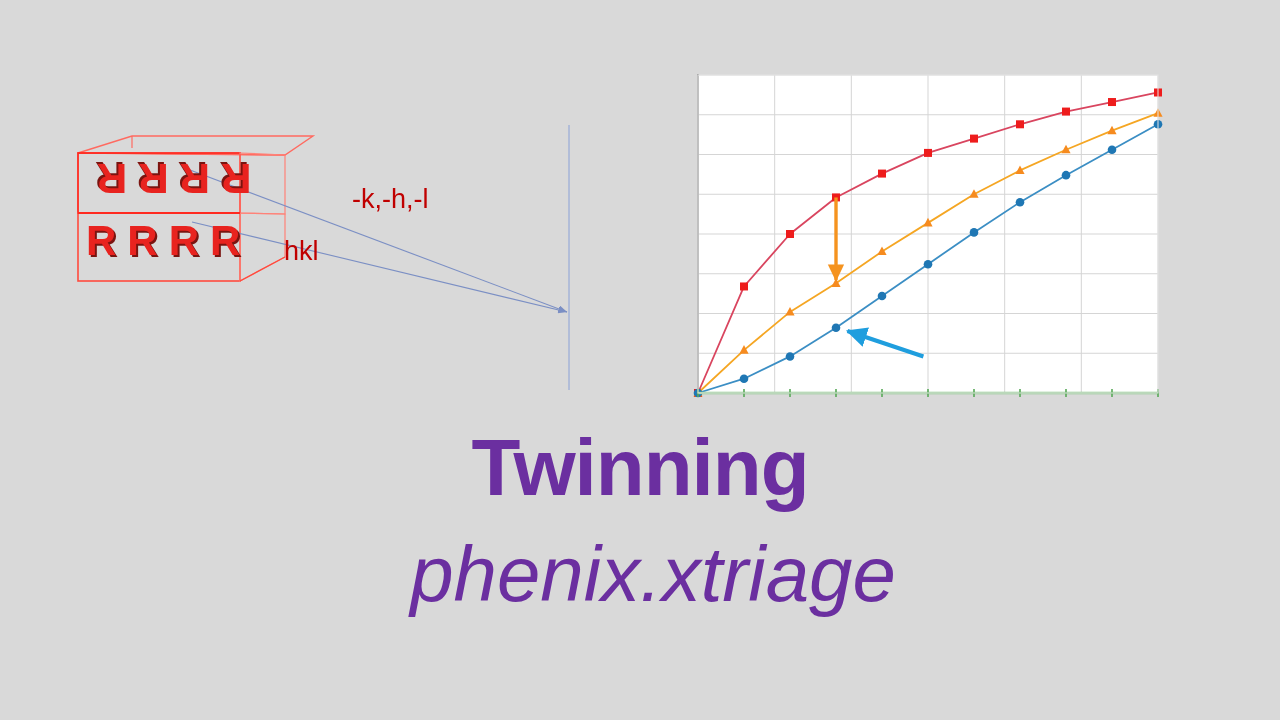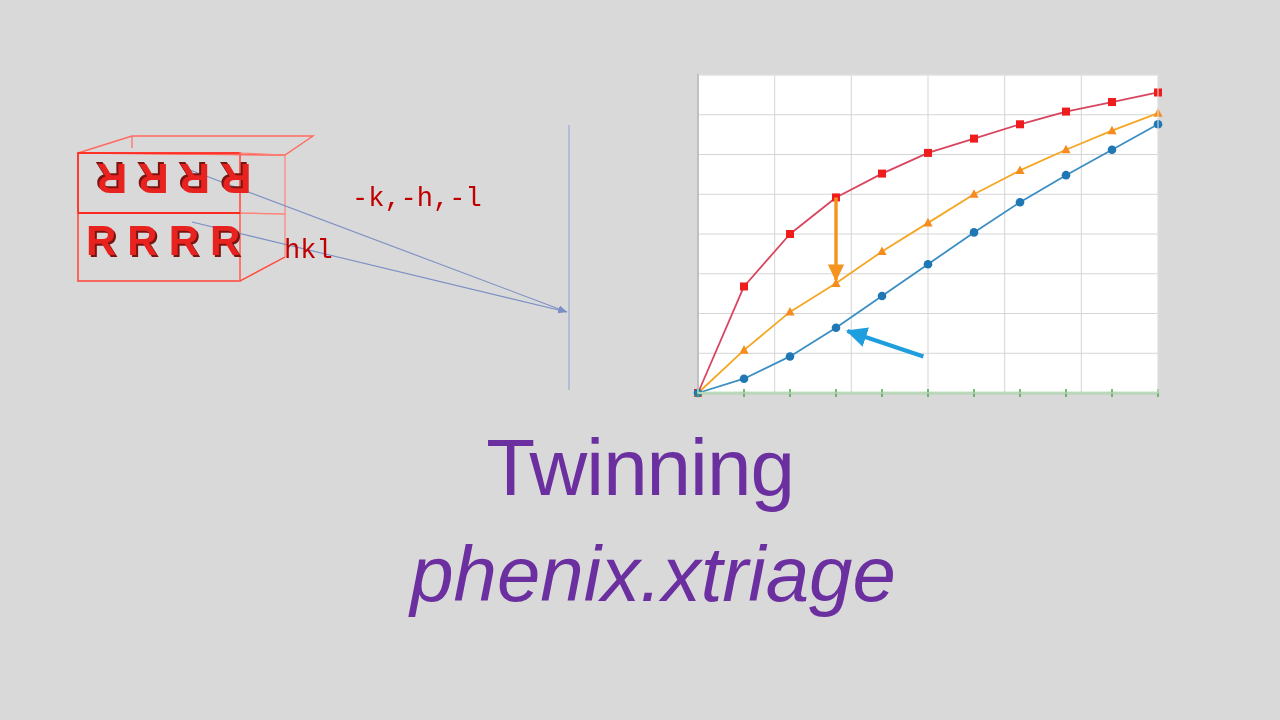--- a/index.html
+++ b/index.html
@@ -27,21 +27,21 @@
     position: absolute;
     left: 60px;
     top: 125px;
     width: 520px;
     height: 290px;
   }
 
   .diagram-label {
     position: absolute;
     color: #c00000;
-    font-family: Liberation Mono, monospace;
+    font-family: Liberation Sans, sans-serif;
     font-size: 27px;
     line-height: 1;
     white-space: nowrap;
   }
   #label-hkl { left: 224px; top: 113px; }
   #label-neg-khl { left: 292px; top: 61px; }
 
   
   .r-row {
     position: absolute;
@@ -85,21 +85,21 @@
 
   
   #title-main {
     position: absolute;
     left: 0;
     top: 428px;
     width: 1280px;
     text-align: center;
     color: #6b2fa0;
     font-family: "Liberation Sans", sans-serif;
-    font-weight: normal;
+    font-weight: bold;
     font-size: 80px;
     line-height: 1;
     letter-spacing: -1px;
   }
   #title-sub {
     position: absolute;
     left: 0;
     top: 535px;
     width: 1280px;
     text-align: center;

